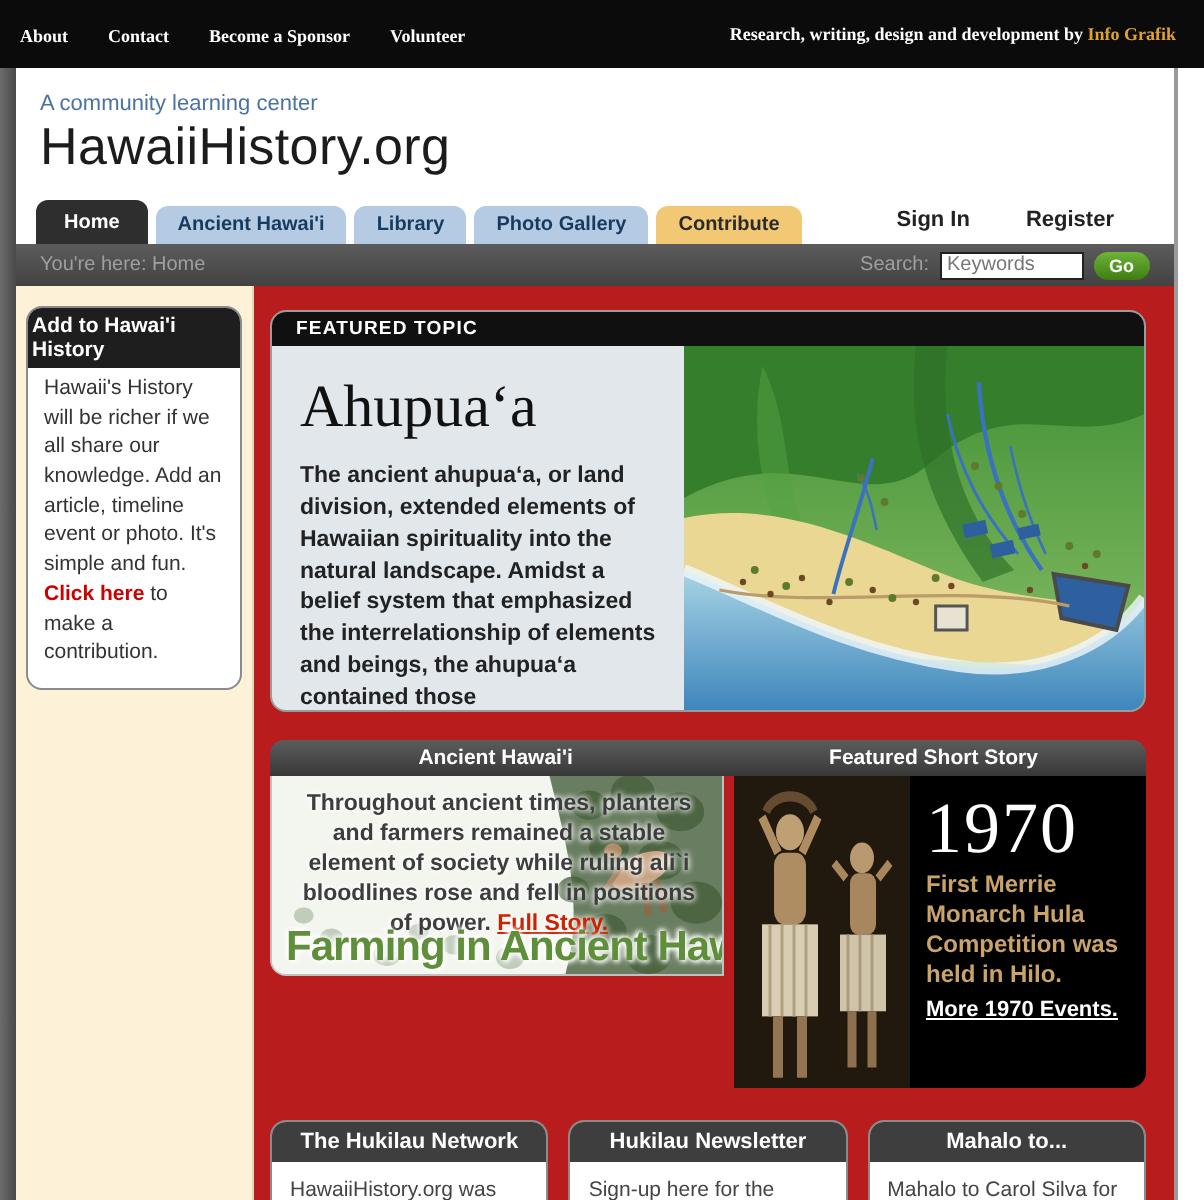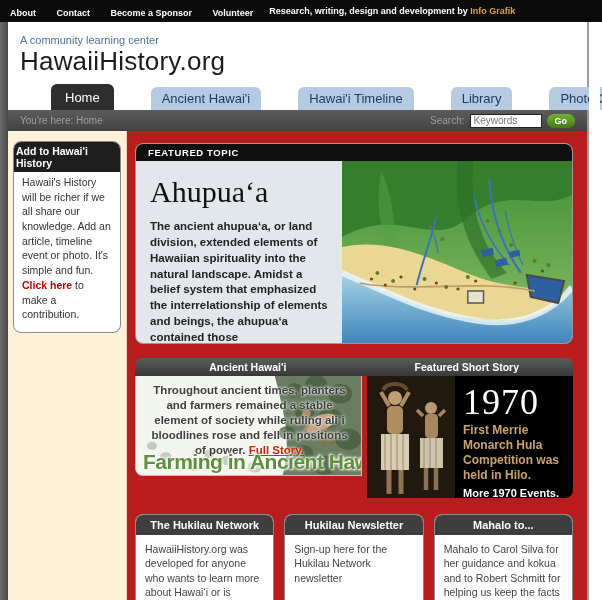--- a/index.html
+++ b/index.html
@@ -1,40 +1,40 @@
 <!DOCTYPE html>
 <html><head>
 <meta charset="utf-8">
 <style>
   * { margin:0; padding:0; box-sizing:border-box; }
   html,body { width:602px; height:600px; overflow:hidden; background:#fff;
     font-family:"Liberation Sans", sans-serif; }
 
   
-  .topbar { height:22px; background:#0b0b0b; display:flex; align-items:center;
-    justify-content:flex-start; padding:0 14px 0 10px; }
+  .topbar { height:34px; background:#0b0b0b; display:flex; align-items:center;
+    justify-content:space-between; padding:0 14px 0 10px;font-family:Liberation Serif, serif; }
   .topbar a { color:#fff; text-decoration:none; font-size:9px; font-weight:bold; margin-right:16px; }
   .topbar .credit { color:#fff; font-size:9px; font-weight:bold; }
   .topbar .credit a { color:#e0a32e; margin:0; }
 
   
   .frame { display:flex; height:578px; }
   .leftstrip { width:8px; background:linear-gradient(90deg,#6b6b6b,#4a4a4a); }
   .inner { width:581px; border-right:2px solid #9a9a9a; display:flex; flex-direction:column; background:#fff; }
   .rightgutter { width:11px; background:#fff; }
 
   
   .siteheader { height:63px; padding:12px 0 0 12px; background:#fff; }
   .tagline { font-size:11px; color:#4a72a0; }
   .sitetitle { font-size:26px; color:#1c1c1c; letter-spacing:0.2px; }
 
   
   .tabrow { height:25px; display:flex; align-items:flex-end; padding-left:10px; background:#fff; }
-  .tab { border-radius:6px 6px 0 0; background:#b5cbe3; color:#173a5e; font-size:13px;
-    font-weight:normal; padding:4px 11px 4px; margin-right:4px; text-decoration:none; white-space:nowrap;margin-left:33px; }
+  .tab { border-radius:6px 6px 0 0; background:#b5cbe3; color:#173a5e; font-size:10px;
+    font-weight:bold; padding:4px 11px 4px; margin-right:4px; text-decoration:none; white-space:nowrap; }
   .tab.active { background:#2e2e2e; color:#fff; padding:6px 14px 5px; }
   .tab.contribute { background:#f3c874; color:#2b2b2b; }
   .authlinks { margin-left:auto; padding-right:30px; display:flex; align-items:center; gap:28px; padding-bottom:6px; }
   .authlinks a { font-size:11px; font-weight:bold; color:#222; text-decoration:none; }
 
   
   .crumbbar { height:21px; background:linear-gradient(#5c5c5c,#424242); display:flex;
     align-items:center; padding:0 12px; }
   .crumb { color:#9f9f9f; font-size:10px; }
   .searchzone { margin-left:auto; display:flex; align-items:center; gap:5px; }
@@ -75,21 +75,21 @@
   .band-row { display:flex; }
   .farm { width:227px; height:100px; position:relative; overflow:hidden;
     border-radius:0 0 0 8px; border:1px solid #c0c0c0; border-top:none; background:#f2f5ee;text-align:center; }
   .farm svg { position:absolute; inset:0; width:100%; height:100%; }
   .farmtext { position:relative; z-index:2; padding:7px 8px 0 10px; font-size:11.5px; font-weight:bold;
     color:#3d3d3d; line-height:1.3; text-shadow:0 0 3px #fff,0 0 3px #fff; }
   .fullstory { color:#cc2200; font-weight:bold; }
   .farmheadline { position:absolute; z-index:2; left:7px; bottom:1px; font-size:21px; font-weight:bold;
     color:#5f8f3a; white-space:nowrap; letter-spacing:-0.5px;
     text-shadow:1px 1px 2px #fff,-1px -1px 2px #fff,0 0 4px #fff; }
-  .story { flex:1; margin-left:5px; height:122px; background:#000; border-radius:0 0 8px 0;
+  .story { flex:1; margin-left:5px; height:156px; background:#000; border-radius:0 0 8px 0;
     overflow:hidden; display:flex; }
   .hula { width:88px; }
   .hula svg { display:block; width:100%; height:100%; }
   .storytext { flex:1; padding:8px 10px 0 8px; }
   .year { font-family:"Liberation Serif", serif; font-size:36px; color:#fff; line-height:1; letter-spacing:1px; }
   .storyline { font-size:12px; font-weight:bold; color:#c9a368; line-height:1.25; margin-top:3px; }
   .morelink { display:inline-block; font-size:11px; font-weight:bold; color:#fff; margin-top:4px; }
 
   
   .cols { display:flex; gap:10px; margin-top:16px; }
@@ -120,21 +120,20 @@
   <div class="inner">
 
     <div class="siteheader">
       <div class="tagline">A community learning center</div>
       <div class="sitetitle">HawaiiHistory.org</div>
     </div>
 
     <div class="tabrow">
       <a href="#" class="tab active">Home</a>
       <a href="#" class="tab">Ancient Hawai'i</a>
-      <a href="#" class="tab">Hawai'i Timeline</a>
       <a href="#" class="tab">Library</a>
       <a href="#" class="tab">Photo Gallery</a>
       <a href="#" class="tab contribute">Contribute</a>
       <div class="authlinks">
         <a href="#">Sign In</a>
         <a href="#">Register</a>
       </div>
     </div>
 
     <div class="crumbbar">

